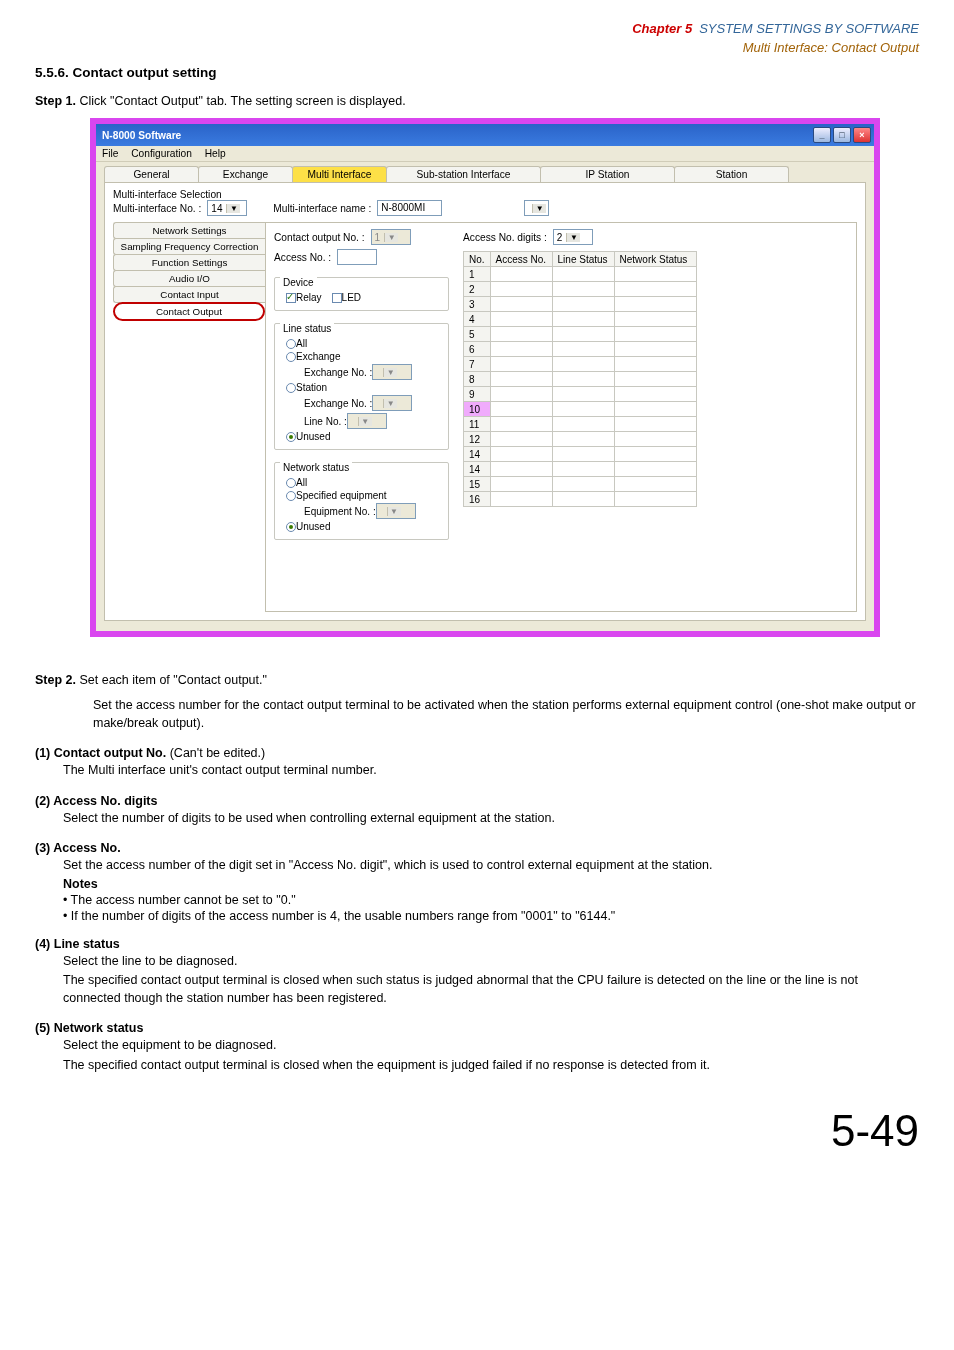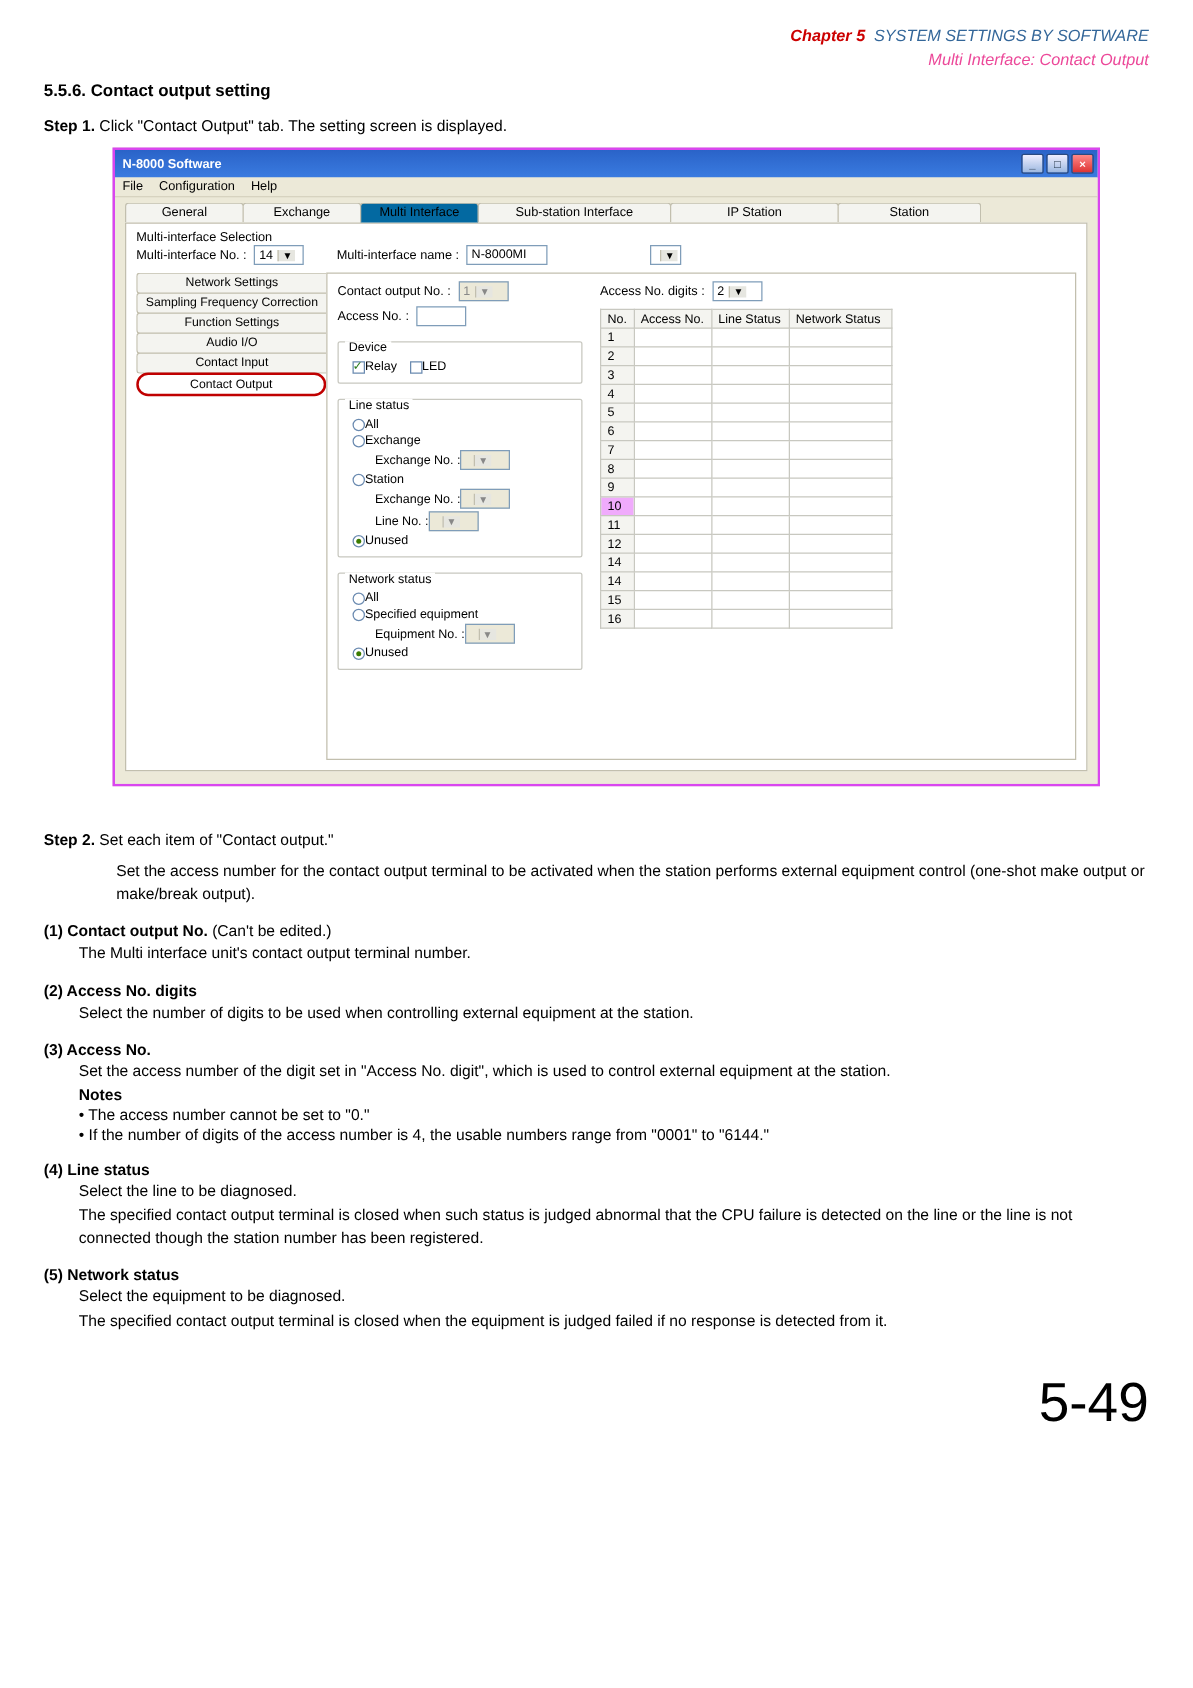--- a/index.html
+++ b/index.html
@@ -8,37 +8,37 @@
     padding: 20px 35px;
     font-family: Arial, Helvetica, sans-serif;
     font-size: 12.5px;
     color: #000;
     background: #fff;
     width: 954px;
   }
   .chapter-head { text-align: right; margin-bottom: 8px; font-style: italic; line-height: 1.4; }
   .chapter-head .ch-red { color: #c00; font-weight: bold; font-style: italic; font-size: 13px; }
   .chapter-head .ch-blue { color: #369; font-style: italic; font-size: 13px; }
-  .chapter-head .sub { color: #ec4899; font-size: 13px; }
+  .chapter-head .sub { color: #a16207; font-size: 13px; }
   .section-num { font-weight: bold; font-size: 13.5px; margin-bottom: 14px; }
   .step-line { margin: 12px 0 10px; }
   .step-line b { font-weight: bold; }
   .body-para { margin: 4px 0 4px 58px; line-height: 1.4; }
   .desc-head { margin: 14px 0 2px 0; }
   .desc-head b { font-weight: bold; }
   .desc-body { margin: 2px 0 2px 28px; line-height: 1.4; }
   .notes { margin: 2px 0 0 28px; font-weight: bold; }
   .bullet { margin: 2px 0 0 28px; }
   .page-num { text-align: right; font-size: 44px; margin-top: 32px; font-family: Arial, Helvetica, sans-serif; }
 
   
   .win {
     margin: 8px auto 0 55px;
     width: 790px;
-    border: 2px solid #d946ef;
+    border: 6px solid #d946ef;
     font-size: 10.2px;
     background: #ece9d8;
     color: #000;
   }
   .titlebar {
     background: linear-gradient(#2a63c8, #3a7be0);
     color: #fff;
     height: 22px;
     display: flex;
     align-items: center;
@@ -68,21 +68,21 @@
     padding: 2px 8px;
     background: #f4f4f0;
     border: 1px solid #c2bfae;
     border-bottom: none;
     border-radius: 3px 3px 0 0;
     margin-right: -1px;
     min-width: 95px;
     text-align: center;
     white-space: nowrap;
   }
-  .tab.active { background: #0369a1; position: relative; z-index: 2; }
+  .tab.active { background: #fde047; position: relative; z-index: 2; }
   .panel {
     background: #fff;
     border: 1px solid #c2bfae;
     padding: 6px 8px 8px;
     min-height: 430px;
     position: relative;
   }
   .panel .row { display: flex; align-items: center; gap: 6px; margin-bottom: 4px; }
   .sel {
     display: inline-flex; align-items: center;
@@ -159,21 +159,21 @@
   }
   .grid th, .grid td {
     border: 1px solid #c8c8c0;
     padding: 0 5px;
     height: 15px;
     background: #fff;
     font-weight: normal;
     text-align: left;
   }
   .grid th { background: #f4f4f0; }
-  .leftcol { width: 196px; }
+  .leftcol { width: 175px; }
 </style>
 </head>
 <body>
 
 <div class="chapter-head">
   <span class="ch-red">Chapter 5</span>&nbsp;&nbsp;<span class="ch-blue">SYSTEM SETTINGS BY SOFTWARE</span><br>
   <span class="sub">Multi Interface: Contact Output</span>
 </div>
 
 <div class="section-num">5.5.6. Contact output setting</div>

